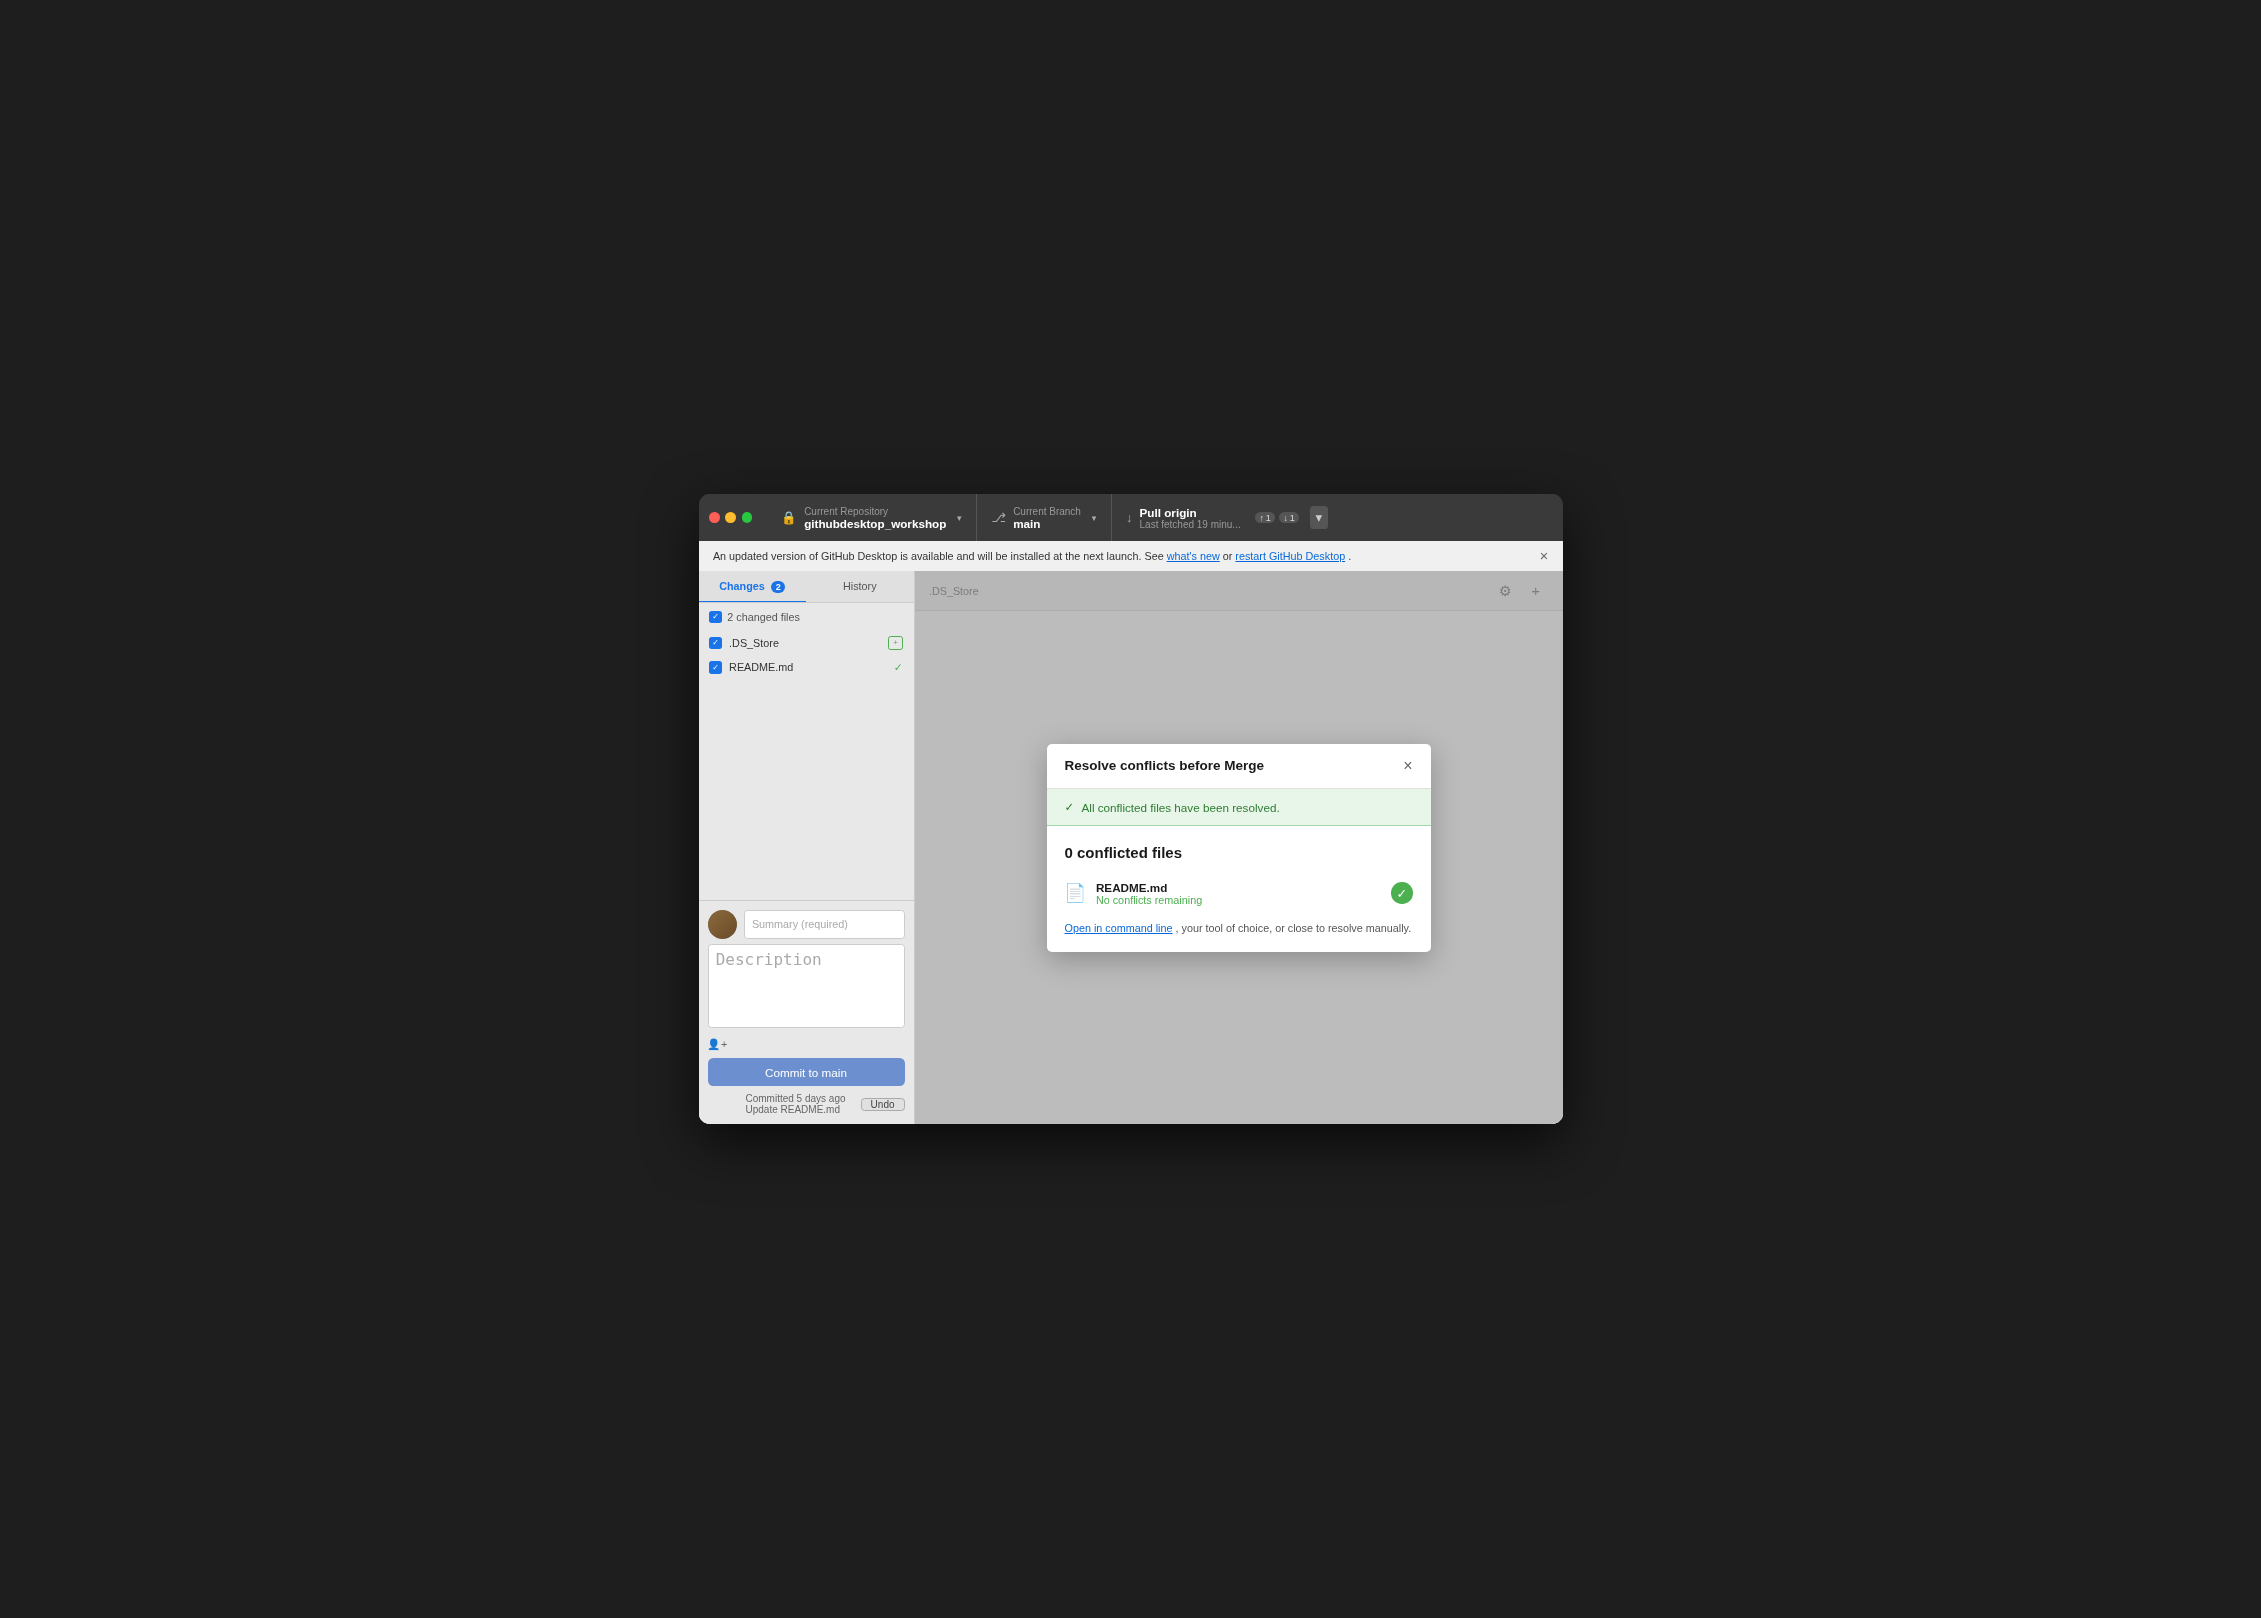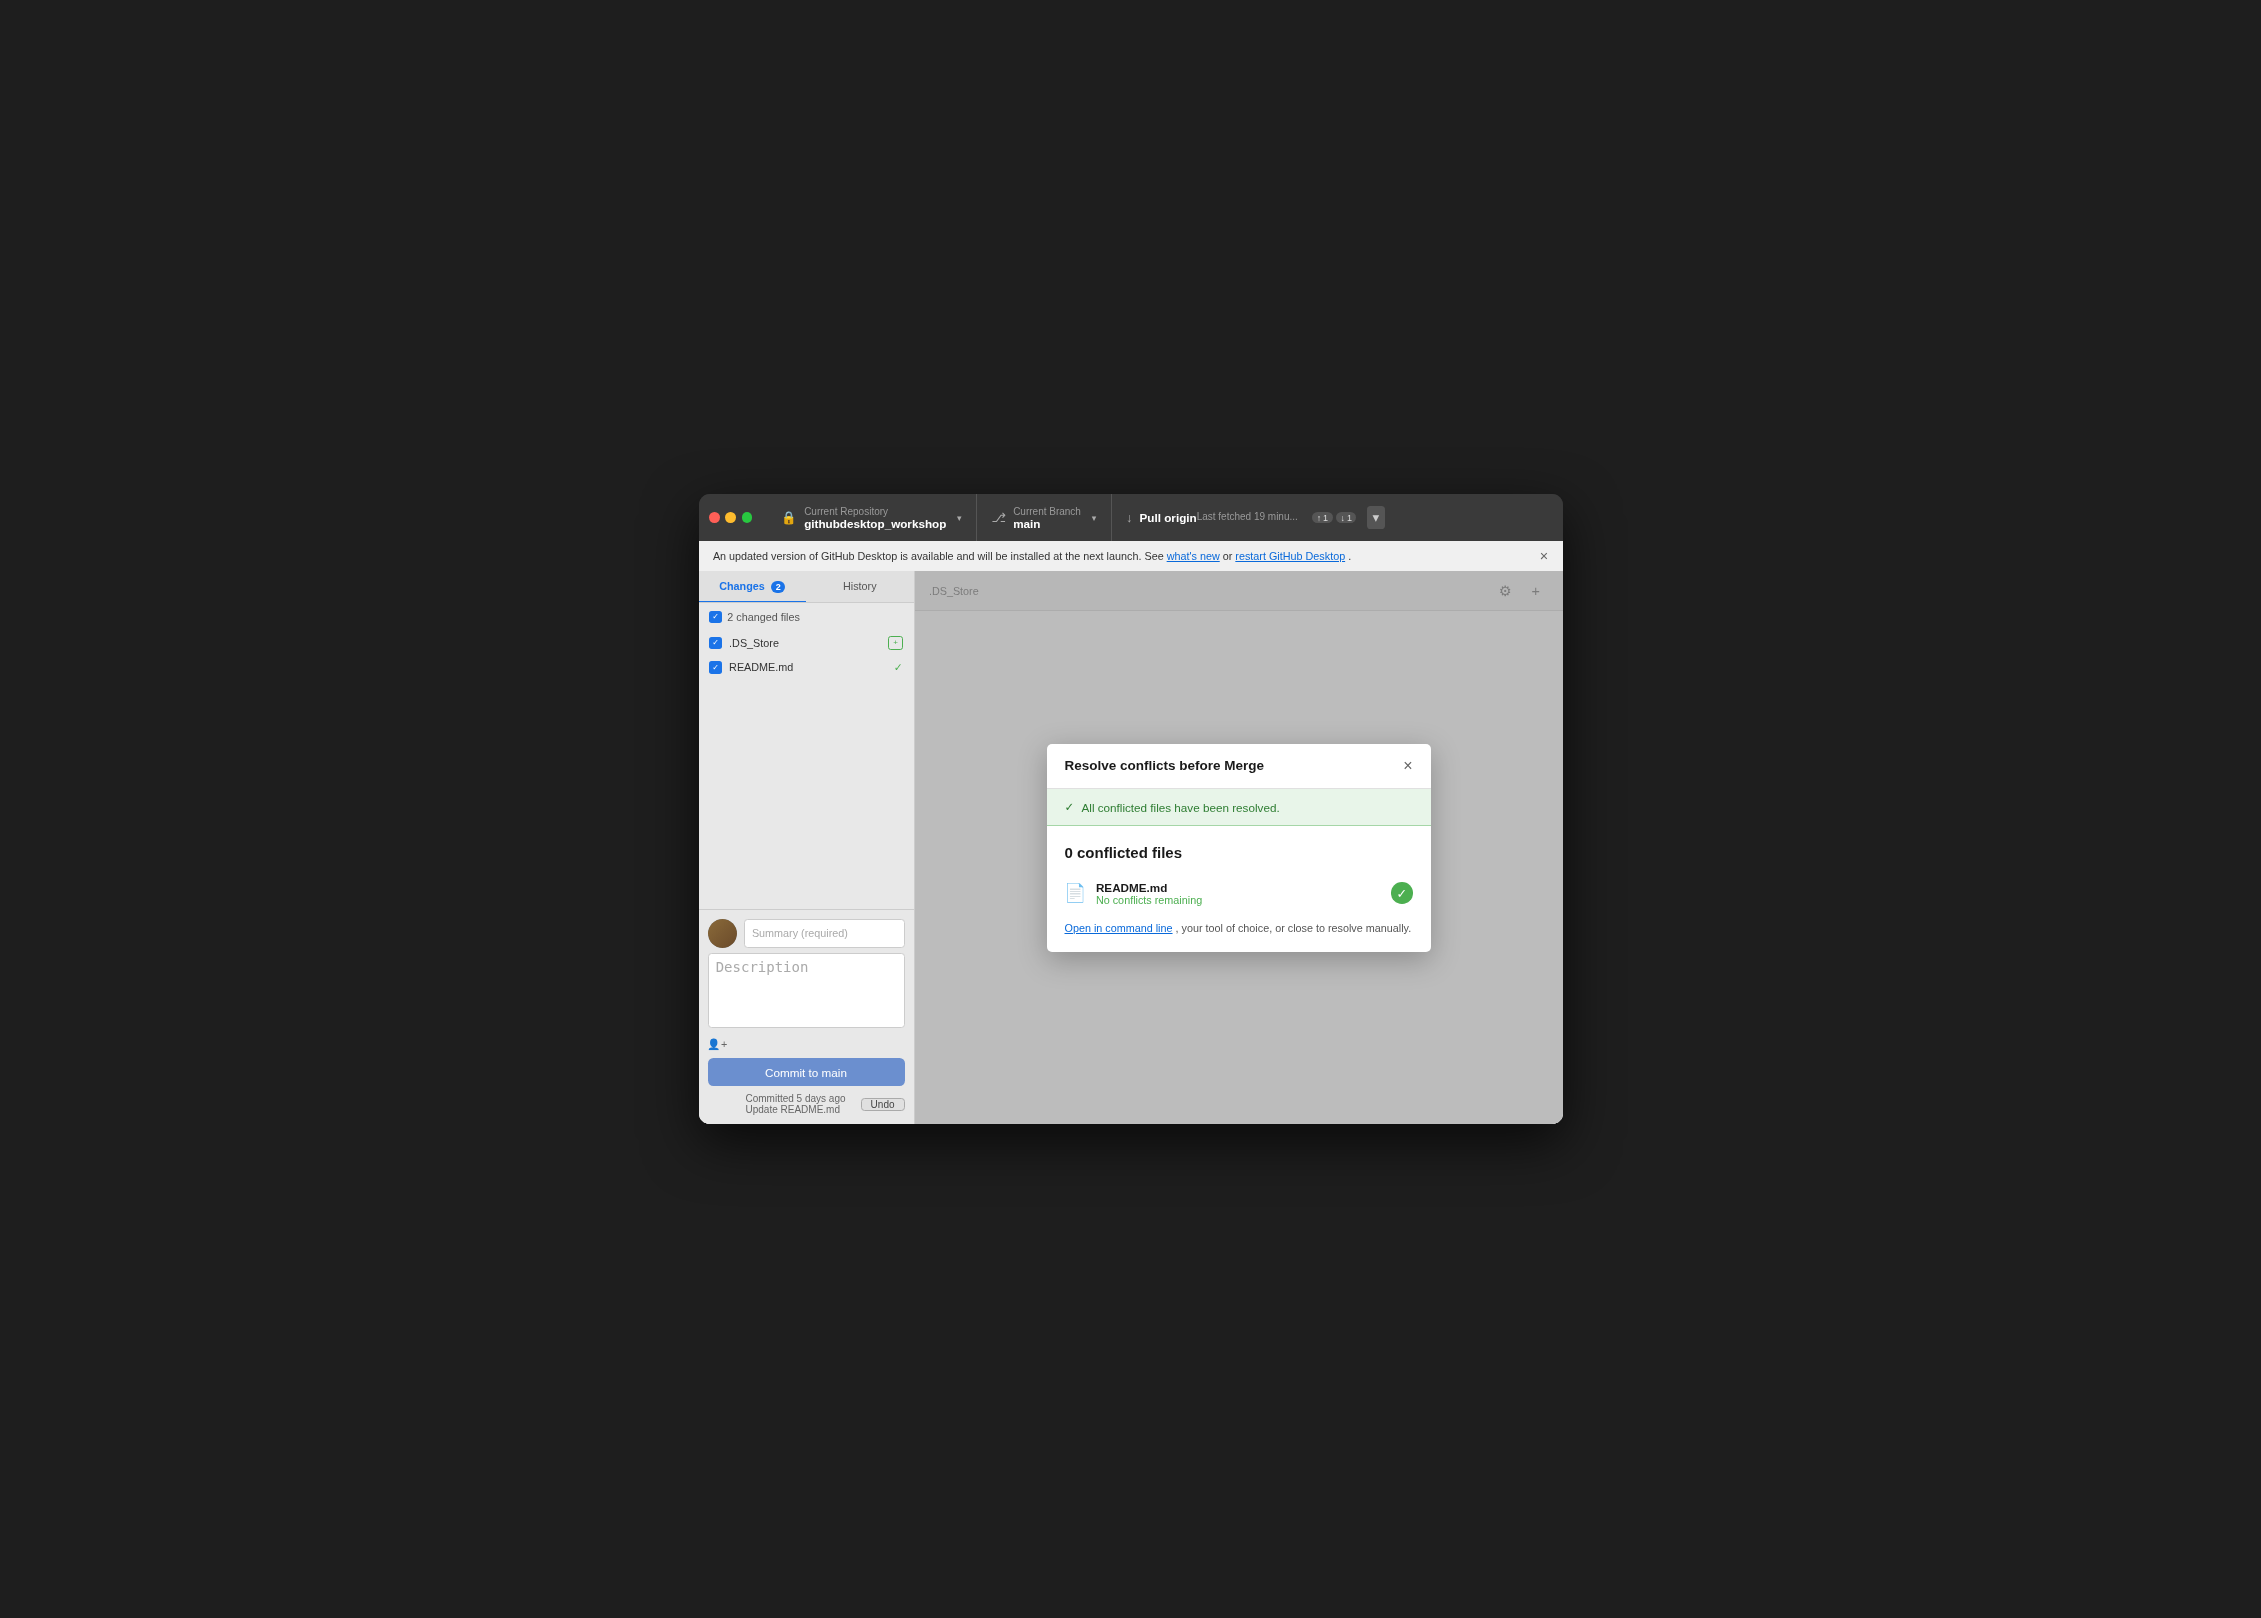--- a/index.html
+++ b/index.html
@@ -84,21 +84,21 @@
     }
     .pull-origin-section {
       display: flex;
       align-items: center;
       padding: 0 14.4px;
       gap: 7.2px;
       cursor: pointer;
       height: 100%;
     }
     .pull-icon { color: #aaa; font-size: 12.6px; }
-    .pull-labels { display: flex; }
+    .pull-labels { display: flex; flex-direction: column; }
     .pull-label-main { color: #fff; font-size: 11.7px; font-weight: 600; }
     .pull-label-sub { color: #999; font-size: 10px; }
     .pull-badges {
       display: flex;
       gap: 3.6px;
       align-items: center;
       margin-left: 7.2px;
     }
     .badge {
       background: #555;
@@ -249,25 +249,25 @@
       padding: 5.4px 7.2px;
       border: 0.9px solid #ccc;
       border-radius: 3.6px;
       font-size: 10.8px;
       background: #fff;
       color: #999;
     }
     .summary-input::placeholder { color: #aaa; }
     .description-textarea {
       width: 100%;
-      height: 75px;
+      height: 84px;
       padding: 5.4px 7.2px;
       border: 0.9px solid #ccc;
       border-radius: 3.6px;
-      font-size: 14px;
+      font-size: 16px;
       background: #fff;
       color: #999;
       resize: none;
       margin-bottom: 7.2px;
     }
     .description-textarea::placeholder { color: #aaa; }
     .add-coauthor-btn {
       color: #666;
       font-size: 10.8px;
       cursor: pointer;

